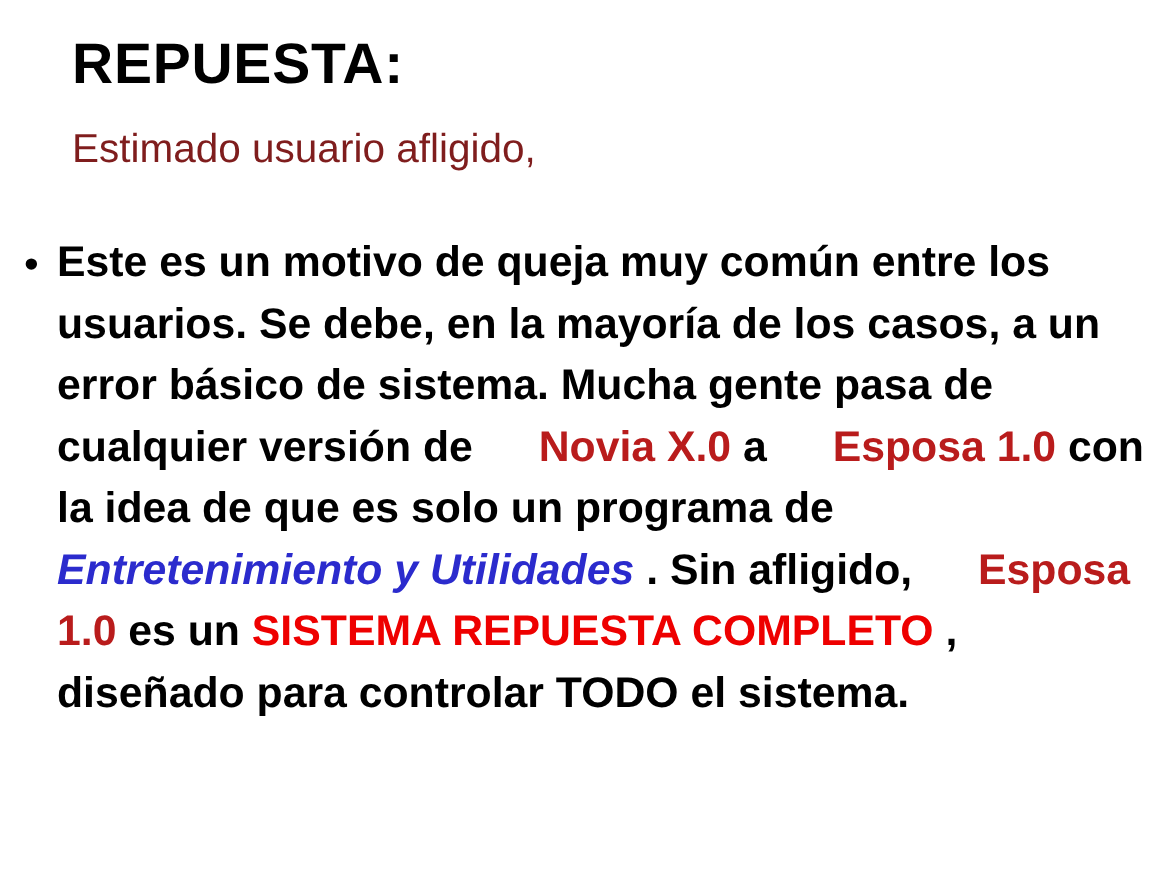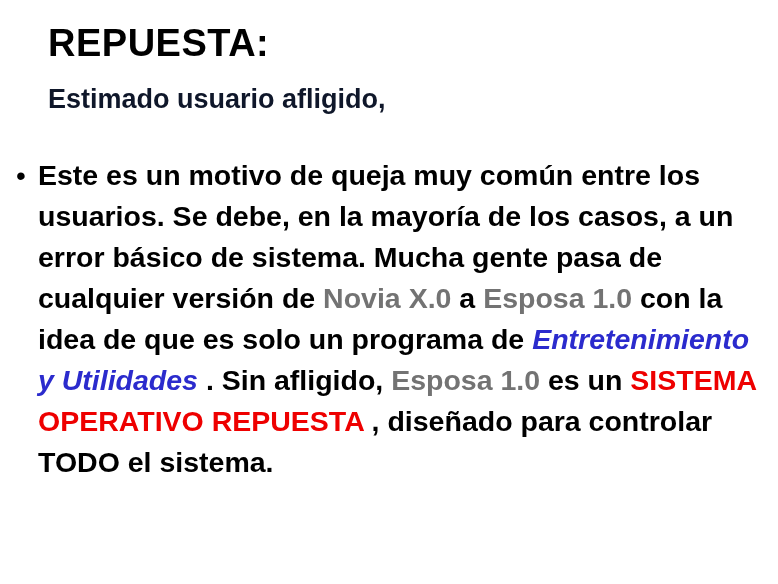--- a/index.html
+++ b/index.html
@@ -27,22 +27,22 @@
     font-weight: bold;
     color: #000000;
     letter-spacing: 0.5px;
     white-space: nowrap;
   }
   .subtitle {
     position: absolute;
     left: 48px;
     top: 84px;
     font-size: 27px;
-    font-weight: bold;
-    color: #0f172a;
+    font-weight: normal;
+    color: #7f1d1d;
     white-space: nowrap;
   }
   .body-block {
     position: absolute;
     left: 12px;
     top: 155px;
     width: 752px;
     display: flex;
     align-items: flex-start;
   }
@@ -57,21 +57,22 @@
   }
   .bullet-text {
     flex: 1 1 auto;
     font-size: 28.5px;
     line-height: 41px;
     font-weight: bold;
     color: #000000;
     text-align: left;
   }
   .purple {
-    color: #737373;
+    color: #b91c1c;
+    margin-left: 36px;
   }
   .red {
     color: #ee0000;
   }
   .ital {
     font-style: italic;
     color: #2b2bcd;
   }
 </style>
 </head>
@@ -88,18 +89,18 @@
     <div class="bullet-text">
       <span>Este es un motivo de queja muy común entre los usuarios. Se debe, en la mayoría de los casos, a un error básico de sistema. Mucha gente pasa de cualquier versión de </span>
       <span class="purple">Novia X.0</span>
       <span> a </span>
       <span class="purple">Esposa 1.0</span>
       <span> con la idea de que es solo un programa de </span>
       <span class="ital">Entretenimiento y Utilidades</span>
       <span>. Sin afligido, </span>
       <span class="purple">Esposa 1.0</span>
       <span> es un </span>
-      <span class="red">SISTEMA OPERATIVO REPUESTA</span>
+      <span class="red">SISTEMA REPUESTA COMPLETO</span>
       <span>, diseñado para controlar TODO el sistema.</span>
     </div>
   </div>
 
 </div>
 
 </body></html>

